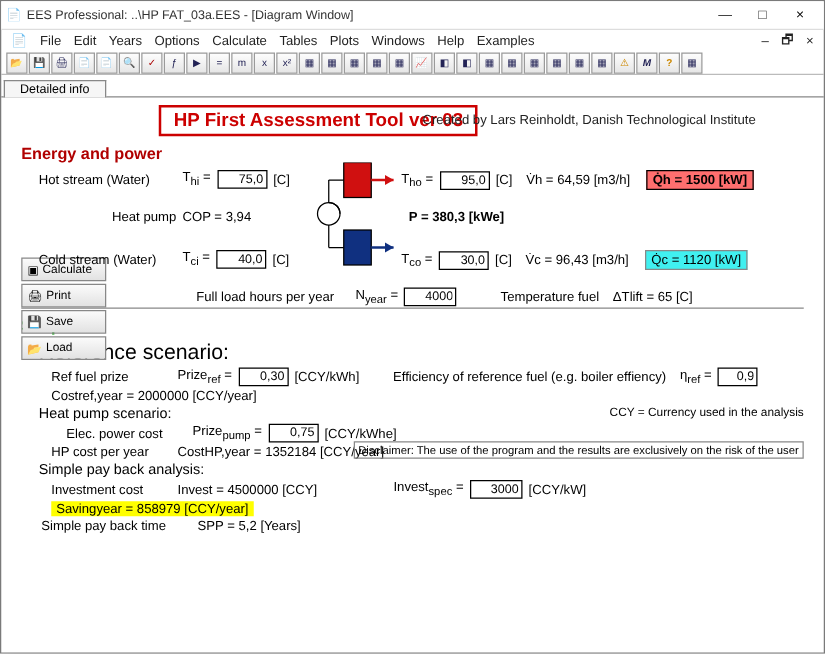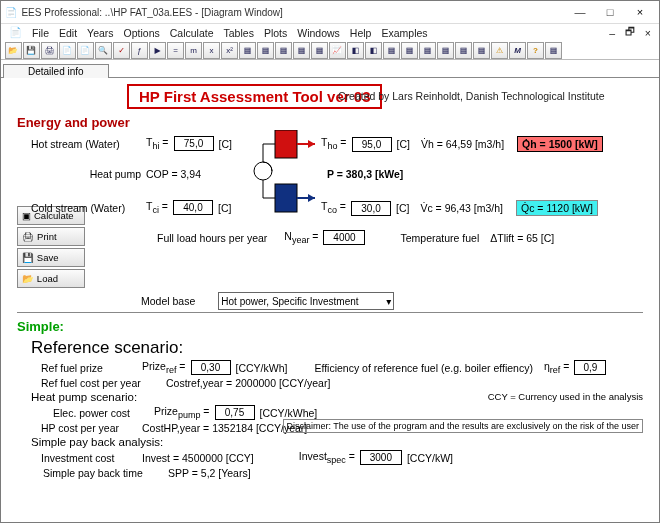--- a/index.html
+++ b/index.html
@@ -5,30 +5,30 @@
 html,body{margin:0;padding:0;font-family:"Segoe UI",Tahoma,Arial,sans-serif;font-size:11px;color:#000;background:#fff}
 .window{width:660px;height:523px;margin:0;position:relative;box-sizing:border-box;border:1px solid #7a7a7a;box-shadow:5px 5px 10px rgba(0,0,0,.2);background:#fff}
 .titlebar{height:22px;background:#fff;border-bottom:1px solid #ddd;display:flex;align-items:center;padding:0 4px;font-size:10px;color:#333}
 .titlebar .spacer{flex:1}
 .titlebar .winctrl{width:30px;text-align:center;color:#333;font-size:11px}
 .menubar{height:17px;display:flex;align-items:center;padding:0 4px;gap:2px;font-size:10.5px;color:#222}
 .menubar span{padding:1px 4px}
 .toolbar{height:18px;display:flex;align-items:center;padding:0 4px;gap:1px;border-bottom:1px solid #bbb}
 .tbtn{width:15px;height:15px;border:1px solid #9a9a9a;background:linear-gradient(#fdfdfd,#e6e6e6);font-size:8px;display:flex;align-items:center;justify-content:center;color:#225}
 .tabstrip{height:17px;display:flex;align-items:flex-end;padding-left:2px;border-bottom:1px solid #888}
-.tab{font-size:10px;border:1px solid #888;border-bottom:none;padding:1px 24px;background:#f6f6f6;position:relative;top:1px}
+.tab{font-size:10px;border:1px solid #888;border-bottom:none;padding:1px 12px;background:#f6f6f6;position:relative;top:1px}
 .canvas{position:relative;padding:6px 16px 10px 16px}
 .app-title{display:inline-block;border:2px solid #c00;padding:2px 10px;color:#c00;font-weight:bold;font-size:15px;background:#fff}
 .created{position:absolute;left:337px;top:12px;font-size:10.5px;color:#222}
 h1.section{color:#b00000;font-size:13px;font-weight:bold;margin:6px 0 4px 0}
 h1.green{color:#00a000}
 .row{display:flex;align-items:center;gap:5px;margin:2px 0;font-size:10.5px}
 .lbl{min-width:110px}
 .sub{font-size:9px;vertical-align:sub}
-.inp{border:1px solid #000;width:34px;height:13px;font-size:10px;text-align:center;padding:0 2px;background:#fff}
+.inp{border:1px solid #000;width:34px;height:13px;font-size:10px;text-align:right;padding:0 2px;background:#fff}
 .unit{}
 .hotbox{background:#ff6f6f;border:1px solid #000;padding:1px 4px;font-weight:bold}
 .coldbox{background:#40f0f0;border:1px solid #888;padding:1px 4px}
 .savingbox{background:#ffff00;padding:0 4px}
 .btn{width:58px;height:17px;border:1px solid #888;background:linear-gradient(#fbfbfb,#e2e2e2);font-size:9.5px;display:flex;align-items:center;gap:3px;padding:0 4px;margin:2px 0}
 .select{border:1px solid #666;height:16px;font-size:10px;padding:0 2px;width:170px;background:#fff;display:inline-flex;align-items:center;justify-content:space-between}
 .hr{border-top:1px solid #888;margin:2px 0 4px 0}
 .disclaimer{font-size:9px;border:1px solid #888;padding:1px 3px}
 .indent{margin-left:14px}
 svg.block{display:block}
@@ -186,45 +186,37 @@
 
       <div class="row" style="position:absolute;left:140px;top:94px">
         <span>Full load hours per year</span>
         <span style="margin-left:12px"><span>N</span><span class="sub">year</span> =</span>
         <input class="inp" style="width: 36px;" value="4000">
         <span style="margin-left:30px">Temperature fuel</span>
         <span style="margin-left:6px">ΔTlift = 65 [C]</span>
       </div>
     </div>
 
-    <div class="row" style="margin-left:124px;margin-top:48px">
-      <span style="margin-right:18px">Model base</span>
-      <span class="select">
-        <span>Hot power, Specific Investment</span>
-        <span>▾</span>
-      </span>
-    </div>
 
     <div class="hr"></div>
 
     <h1 class="section green">Simple:</h1>
 
     <div class="indent">
       <div style="font-size:17px">Reference scenario:</div>
       <div class="row" style="margin-left:10px">
         <span style="width:96px">Ref fuel prize</span>
         <span><span>Prize</span><span class="sub">ref</span> =</span>
         <input class="inp" value="0,30" style="">
         <span>[CCY/kWh]</span>
         <span style="margin-left:22px">Efficiency of reference fuel (e.g. boiler effiency)</span>
         <span style="margin-left:6px"><span>η</span><span class="sub">ref</span> =</span>
         <input class="inp" style="width: 26px;" value="0,9">
       </div>
       <div class="row" style="margin-left:10px">
-        <span style="width:120px">Ref fuel cost per year</span>
         <span>Costref,year = 2000000 [CCY/year]</span>
       </div>
     </div>
 
     <div class="indent" style="position:relative">
       <div style="font-size:11.5px">Heat pump scenario:</div>
       <div class="row" style="margin-left:22px">
         <span style="width:96px">Elec. power cost</span>
         <span><span>Prize</span><span class="sub">pump</span> =</span>
         <input class="inp" value="0,75" style="">
@@ -236,24 +228,27 @@
       </div>
       <span style="position:absolute;right:0;top:0;font-size:9.5px">CCY = Currency used in the analysis</span>
       <span class="disclaimer" style="position:absolute;right:0;top:28px">Disclaimer: The use of the program and the results are exclusively on the risk of the user</span>
     </div>
 
     <div class="indent">
       <div style="font-size:11.5px">Simple pay back analysis:</div>
       <div class="row" style="margin-left:10px">
         <span style="width:96px">Investment cost</span>
         <span>Invest = 4500000 [CCY]</span>
-        <span style="margin-left:40px"><span>Invest</span><span class="sub">spec</span> =</span>
+        <span style="margin-left:56px"><span>Invest</span><span class="sub">spec</span> =</span>
         <input class="inp" style="width: 36px;" value="3000">
         <span>[CCY/kW]</span>
       </div>
-      <div class="row" style="margin-left:12px">
+      <div class="row" style="margin-left:10px">
+        <span class="savingbox">Savingyear = 858979 [CCY/year]</span>
+      </div>
+      <div class="row" style="margin-left:2px">
         <span style="width:120px">Simple pay back time</span>
         <span>SPP = 5,2 [Years]</span>
       </div>
     </div>
 
   </div>
 </div>
 
 </body></html>

